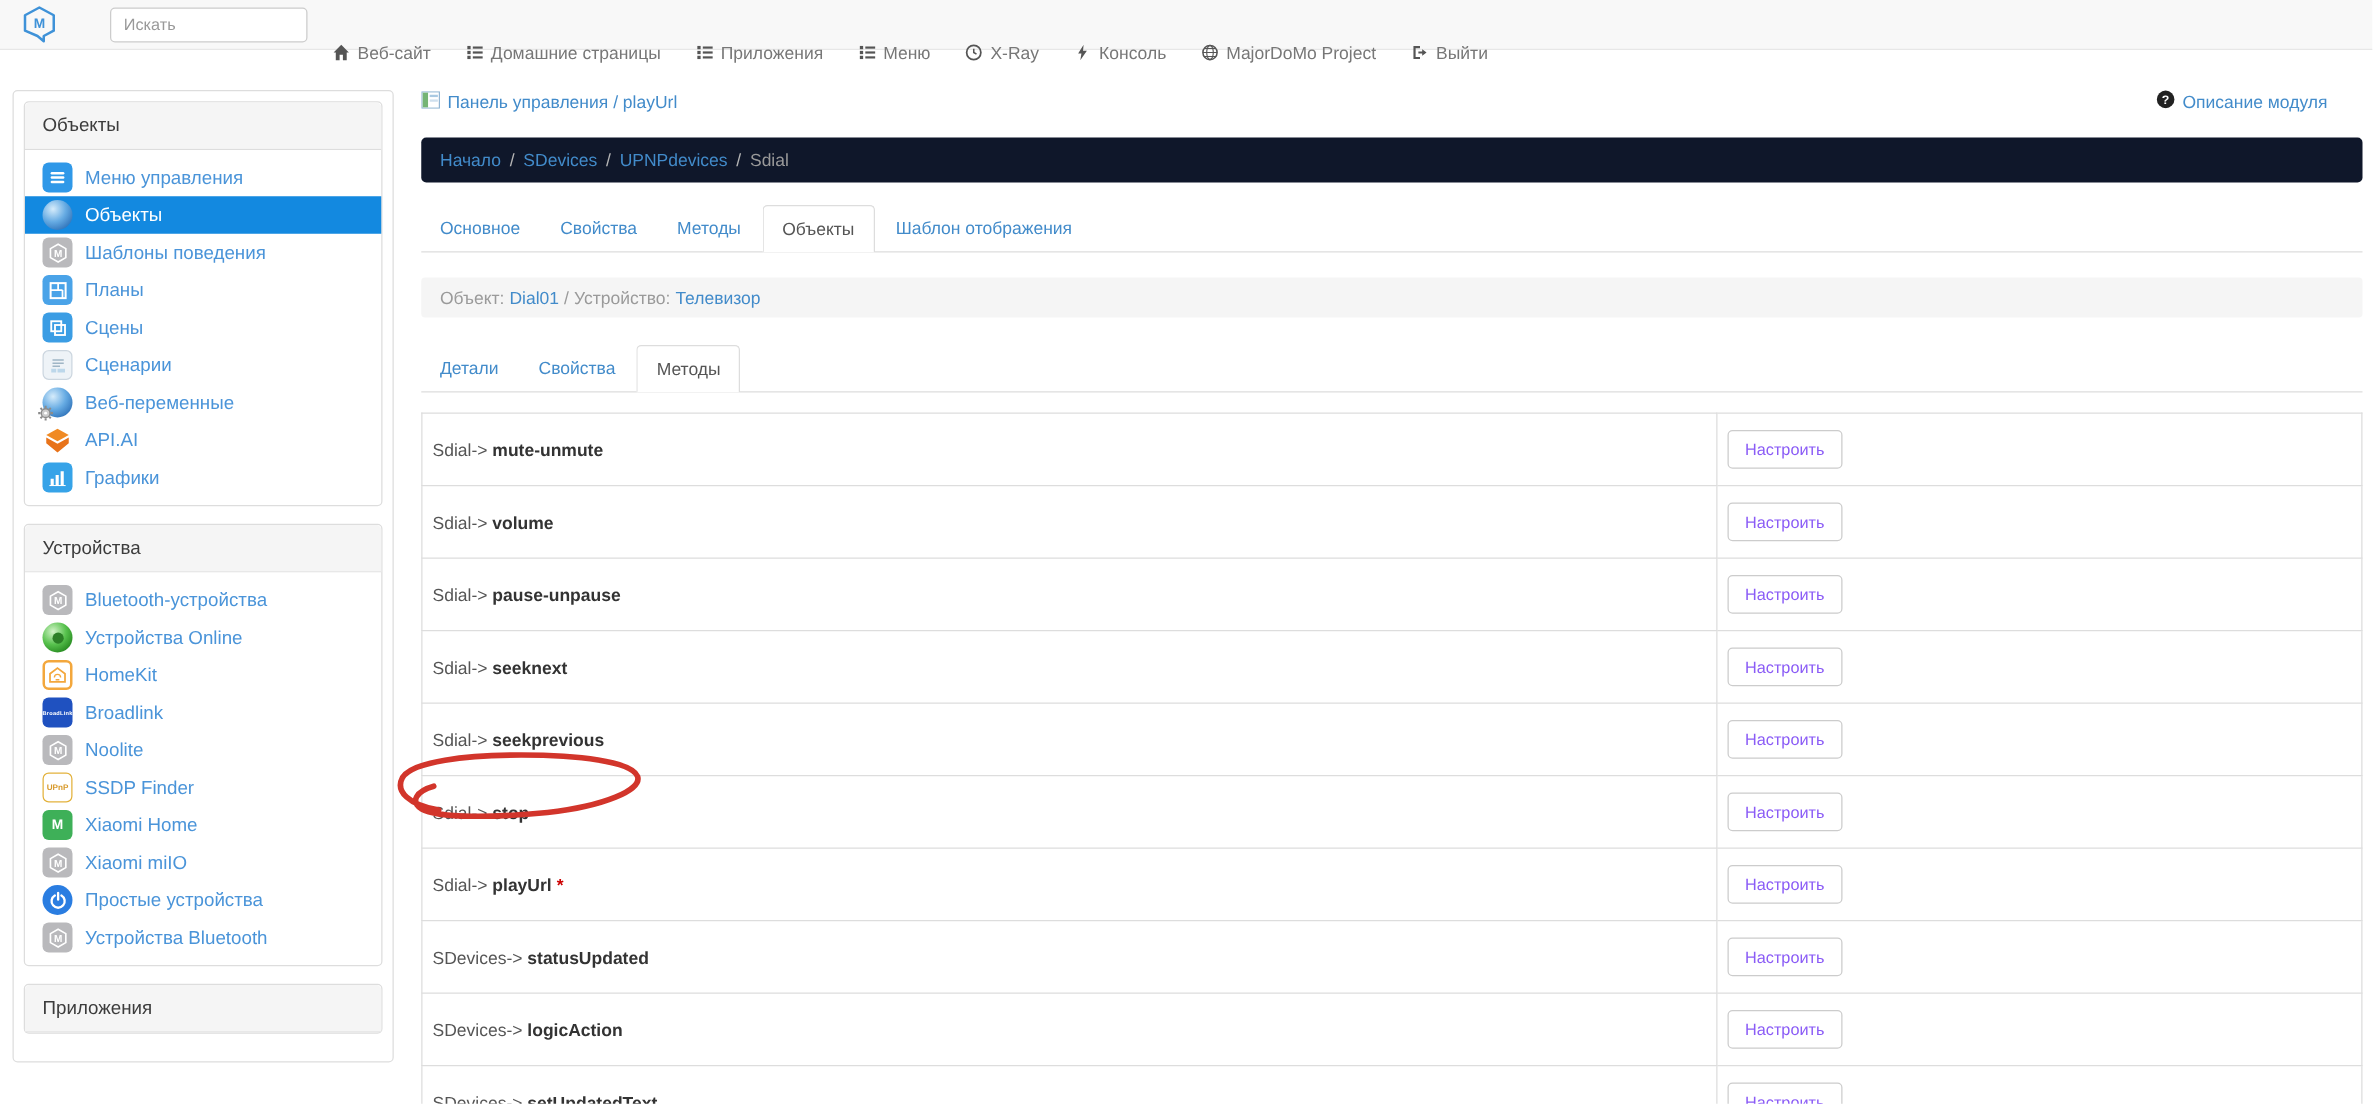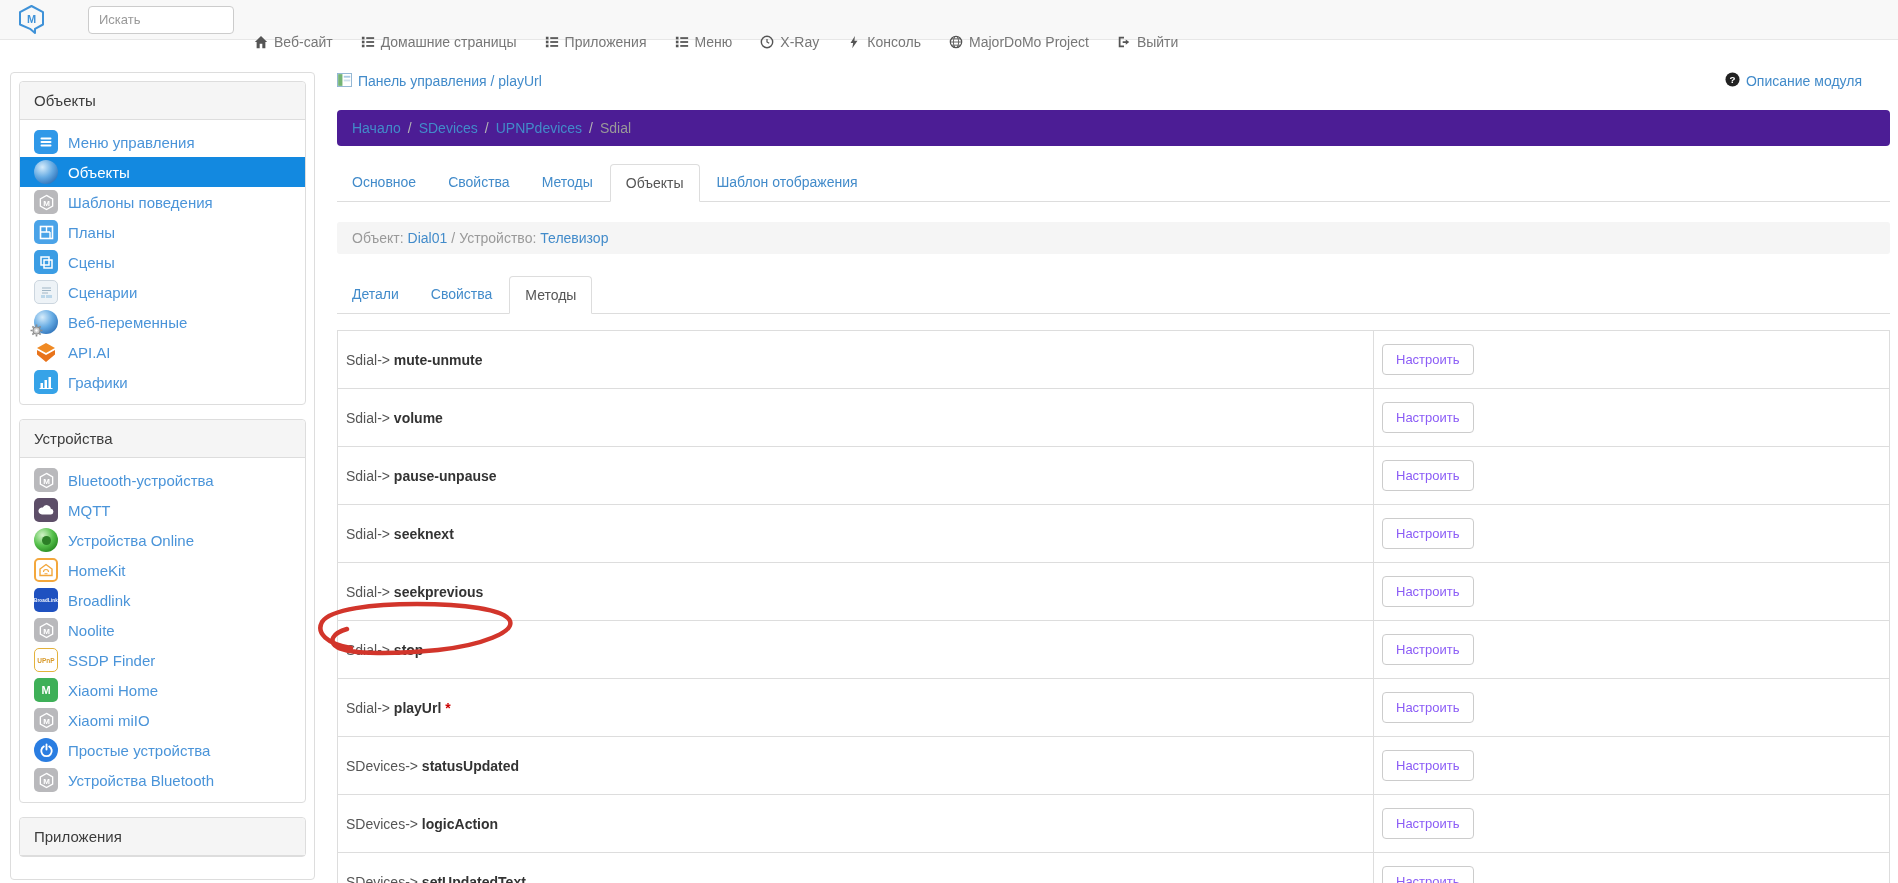--- a/index.html
+++ b/index.html
@@ -4,21 +4,21 @@
 <style>
   * { box-sizing: border-box; margin: 0; padding: 0; }
   html,body { width:1898px; height:883px; overflow:hidden; background:#fff;
     font-family:"Liberation Sans","DejaVu Sans",sans-serif; font-size:14px; color:#333; }
   a { text-decoration:none; cursor:pointer; }
 
   
   .navbar { height:40px; background:#f8f8f8; border-bottom:1px solid #e7e7e7;
     display:flex; align-items:center; padding:0 12px; }
   .logo { width:30px; height:32px; display:flex; align-items:center; justify-content:center; margin-left:4px; }
-  .search { margin-left:42px; width:146px; height:28px; border:1px solid #ccc; border-radius:4px;
+  .search { margin-left:42px; width:158px; height:28px; border:1px solid #ccc; border-radius:4px;
     padding:0 10px; font-size:13px; color:#555; background:#fff; outline:none; }
   .search::placeholder { color:#999; }
   .nav-items { display:flex; align-items:center; margin-left:6px; }
   .nav-item { display:flex; align-items:center; gap:6px; padding:0 14px; color:#777; font-size:14px; height:40px;margin-top:44px; }
   .nav-item .nicon { display:flex; align-items:center; }
 
   
   .layout { display:flex; align-items:flex-start; margin-top:32px; }
   .sidebar-wrap { width:305px; flex:none; margin-left:10px; border:1px solid #ddd;
     border-radius:4px; padding:8px; background:#fff; }
@@ -50,21 +50,21 @@
   .si-upnp{background:#fff;border:1px solid #e3b23c}
   .si-xiaomi{background:#3eb058}
   .si-power{background:#2a7de1;border-radius:50%}
 
   
   .main { flex:1; margin:0 8px 0 22px; }
   .page-head { display:flex; justify-content:space-between; align-items:center; }
   .module-link { color:#428bca; font-size:14px; display:flex; align-items:center; gap:6px; }
   .help-link { color:#428bca; font-size:14px; display:flex; align-items:center; gap:6px; margin-right:28px; }
 
-  .crumb-well { background:#4c1d95; border-radius:4px; margin-top:20px; padding:10px 15px; font-size:14px; }
+  .crumb-well { background:#0f172a; border-radius:4px; margin-top:20px; padding:10px 15px; font-size:14px; }
   .crumb-well a { color:#428bca; }
   .crumb-sep { color:#b5b5b5; margin:0 7px; }
   .crumb-cur { color:#999; }
 
   .tabs { list-style:none; display:flex; border-bottom:1px solid #ddd; margin-top:18px; }
   .tab { padding:10px 15px; margin-right:2px; margin-bottom:-1px; color:#428bca; font-size:14px; cursor:pointer; }
   .tab.active { background:#fff; border:1px solid #ddd; border-bottom-color:#fff;
     border-radius:4px 4px 0 0; color:#555; cursor:default; }
   .tabs2 { margin-top:22px; }
 
@@ -288,28 +288,20 @@
           <a class="side-item">
             <span class="si si-m">
               <svg width="17" height="17" viewBox="0 0 18 18">
                 <path d="M9 1.5 L15.5 5.2 V12.8 L9 16.5 L2.5 12.8 V5.2 Z" fill="none" stroke="#fff" stroke-width="1.4"></path>
                 <text x="9" y="12.2" text-anchor="middle" font-size="8.5" font-weight="bold" fill="#fff">M</text>
               </svg>
             </span>
             <span class="label">Bluetooth-устройства</span>
           </a>
           <a class="side-item">
-            <span class="si si-mqtt">
-              <svg width="16" height="12" viewBox="0 0 16 12">
-                <path d="M4 10.5 a3.5 3.5 0 1 1 0.8-6.9 a4.2 4.2 0 0 1 8 1.2 a2.8 2.8 0 0 1 -0.6 5.7 Z" fill="#fff"></path>
-              </svg>
-            </span>
-            <span class="label">MQTT</span>
-          </a>
-          <a class="side-item">
             <span class="si si-online">
               <span style="width:9px;height:9px;border-radius:50%;background:#2c7f27;display:block"></span>
             </span>
             <span class="label">Устройства Online</span>
           </a>
           <a class="side-item">
             <span class="si si-homekit">
               <svg width="14" height="14" viewBox="0 0 14 14">
                 <path d="M7 1.5 L13 6 V12.5 H1 V6 Z" fill="none" stroke="#f3a73c" stroke-width="1.4"></path>
                 <path d="M4.5 9 a2.5 2.5 0 0 1 5 0 M5.5 10.8 h3" stroke="#f3a73c" stroke-width="1.1" fill="none"></path>

